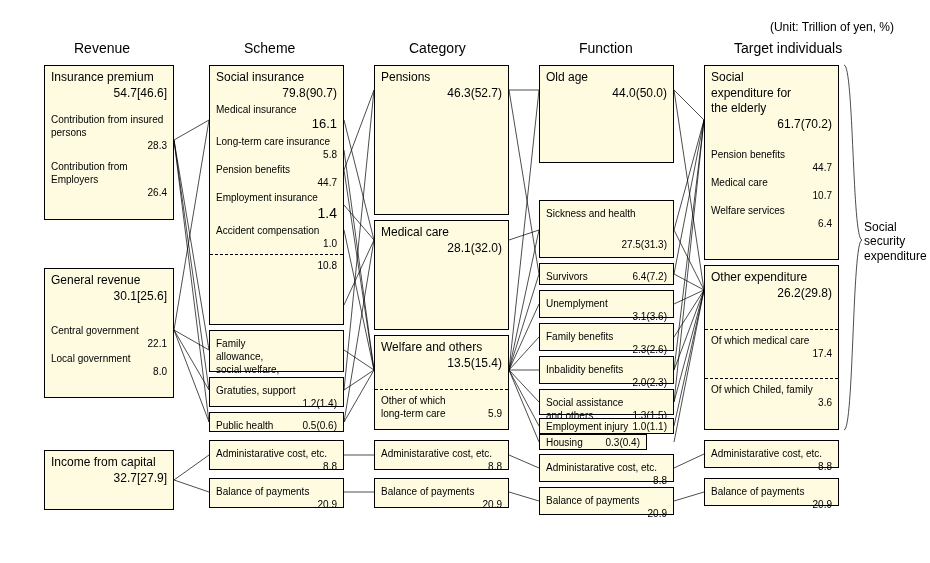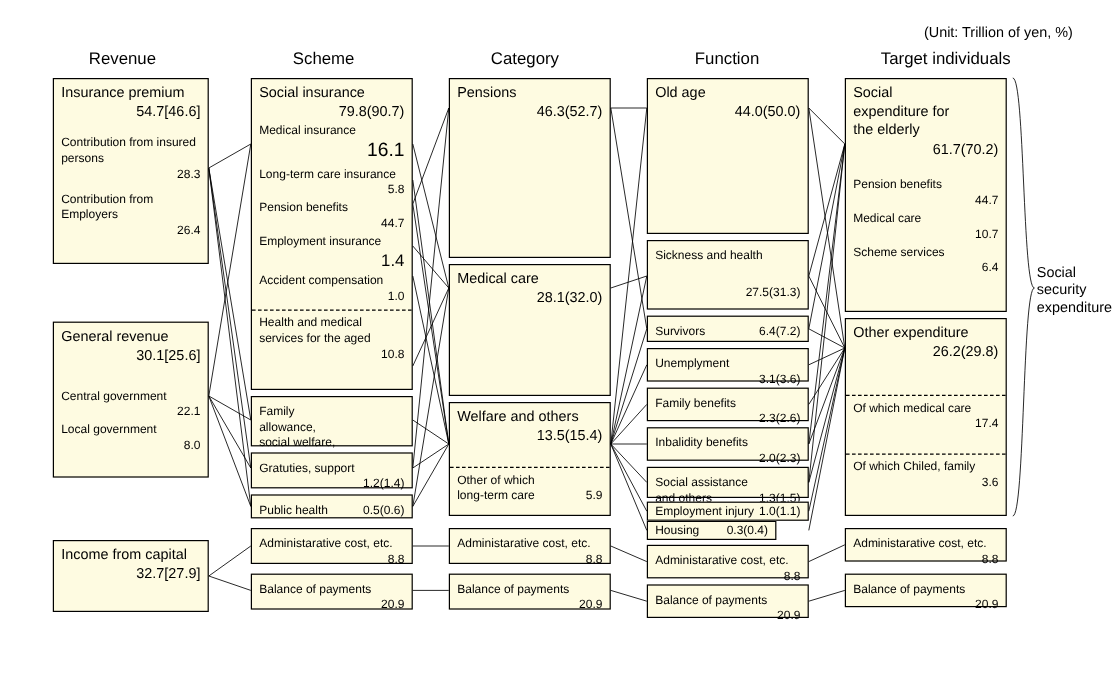--- a/index.html
+++ b/index.html
@@ -110,41 +110,38 @@
   <div class="title">Income from capital</div>
   <div class="value">32.7[27.9]</div>
 </div>
 
 <div class="box" style="left:165px; top:45px; width:135px; height:260px;">
   <div class="title">Social insurance</div>
   <div class="value">79.8(90.7)</div>
   <div class="sub-row">
         <span>Medical insurance</span>
       </div>
-  <div class="value" style="font-size:16px;">16.1</div>
+  <div class="value" style="font-size:13px;">16.1</div>
   <div class="sub-row">
         <span>Long-term care insurance</span>
       </div>
   <div class="value" style="font-size:10px;">5.8</div>
   <div class="sub-row">
         <span>Pension benefits</span>
       </div>
   <div class="value" style="font-size:10px;">44.7</div>
   <div class="sub-row">
         <span>Employment insurance</span>
       </div>
   <div class="value" style="font-size:14px;">1.4</div>
   <div class="sub-row">
         <span>Accident compensation</span>
       </div>
   <div class="value" style="font-size:10px;">1.0</div>
   <div class="dashed"></div>
-  <div class="sub-row">
-        <span>Health and medical services for the aged</span>
-      </div>
   <div class="value" style="font-size:10px;">10.8</div>
 </div>
 
 <div class="box" style="left:165px; top:310px; width:135px; height:42px;">
   <div class="sub-row">
         <span style="width:75px;">Family allowance, social welfare, public assistance</span>
         <span style="align-self:flex-end;">6.4(7.3)</span>
       </div>
 </div>
 
@@ -203,21 +200,21 @@
   <div class="value" style="font-size:10px;">8.8</div>
 </div>
 
 <div class="box" style="left:330px; top:458px; width:135px; height:30px;">
   <div class="sub-row">
         <span>Balance of payments</span>
       </div>
   <div class="value" style="font-size:10px;">20.9</div>
 </div>
 
-<div class="box" style="left:495px; top:45px; width:135px; height:130px;">
+<div class="box" style="left:495px; top:45px; width:135px; height:98px;">
   <div class="title">Old age</div>
   <div class="value">44.0(50.0)</div>
 </div>
 
 <div class="box" style="left:495px; top:180px; width:135px; height:58px;">
   <div class="sub-row">
         <span>Sickness and health</span>
       </div>
   <div class="value" style="font-size:10px; margin-top:18px;">27.5(31.3)</div>
 </div>
@@ -290,21 +287,21 @@
   <div class="value">61.7(70.2)</div>
   <div class="sub-row" style="margin-top:16px;">
         <span>Pension benefits</span>
       </div>
   <div class="value" style="font-size:10px;">44.7</div>
   <div class="sub-row">
         <span>Medical care</span>
       </div>
   <div class="value" style="font-size:10px;">10.7</div>
   <div class="sub-row">
-        <span>Scheme services</span>
+        <span>Welfare services</span>
       </div>
   <div class="value" style="font-size:10px;">6.4</div>
 </div>
 
 <div class="box" style="left:660px; top:245px; width:135px; height:165px;">
   <div class="title">Other expenditure</div>
   <div class="value">26.2(29.8)</div>
   <div class="dashed" style="margin-top:28px;"></div>
   <div class="sub-row">
         <span>Of which medical care</span>

